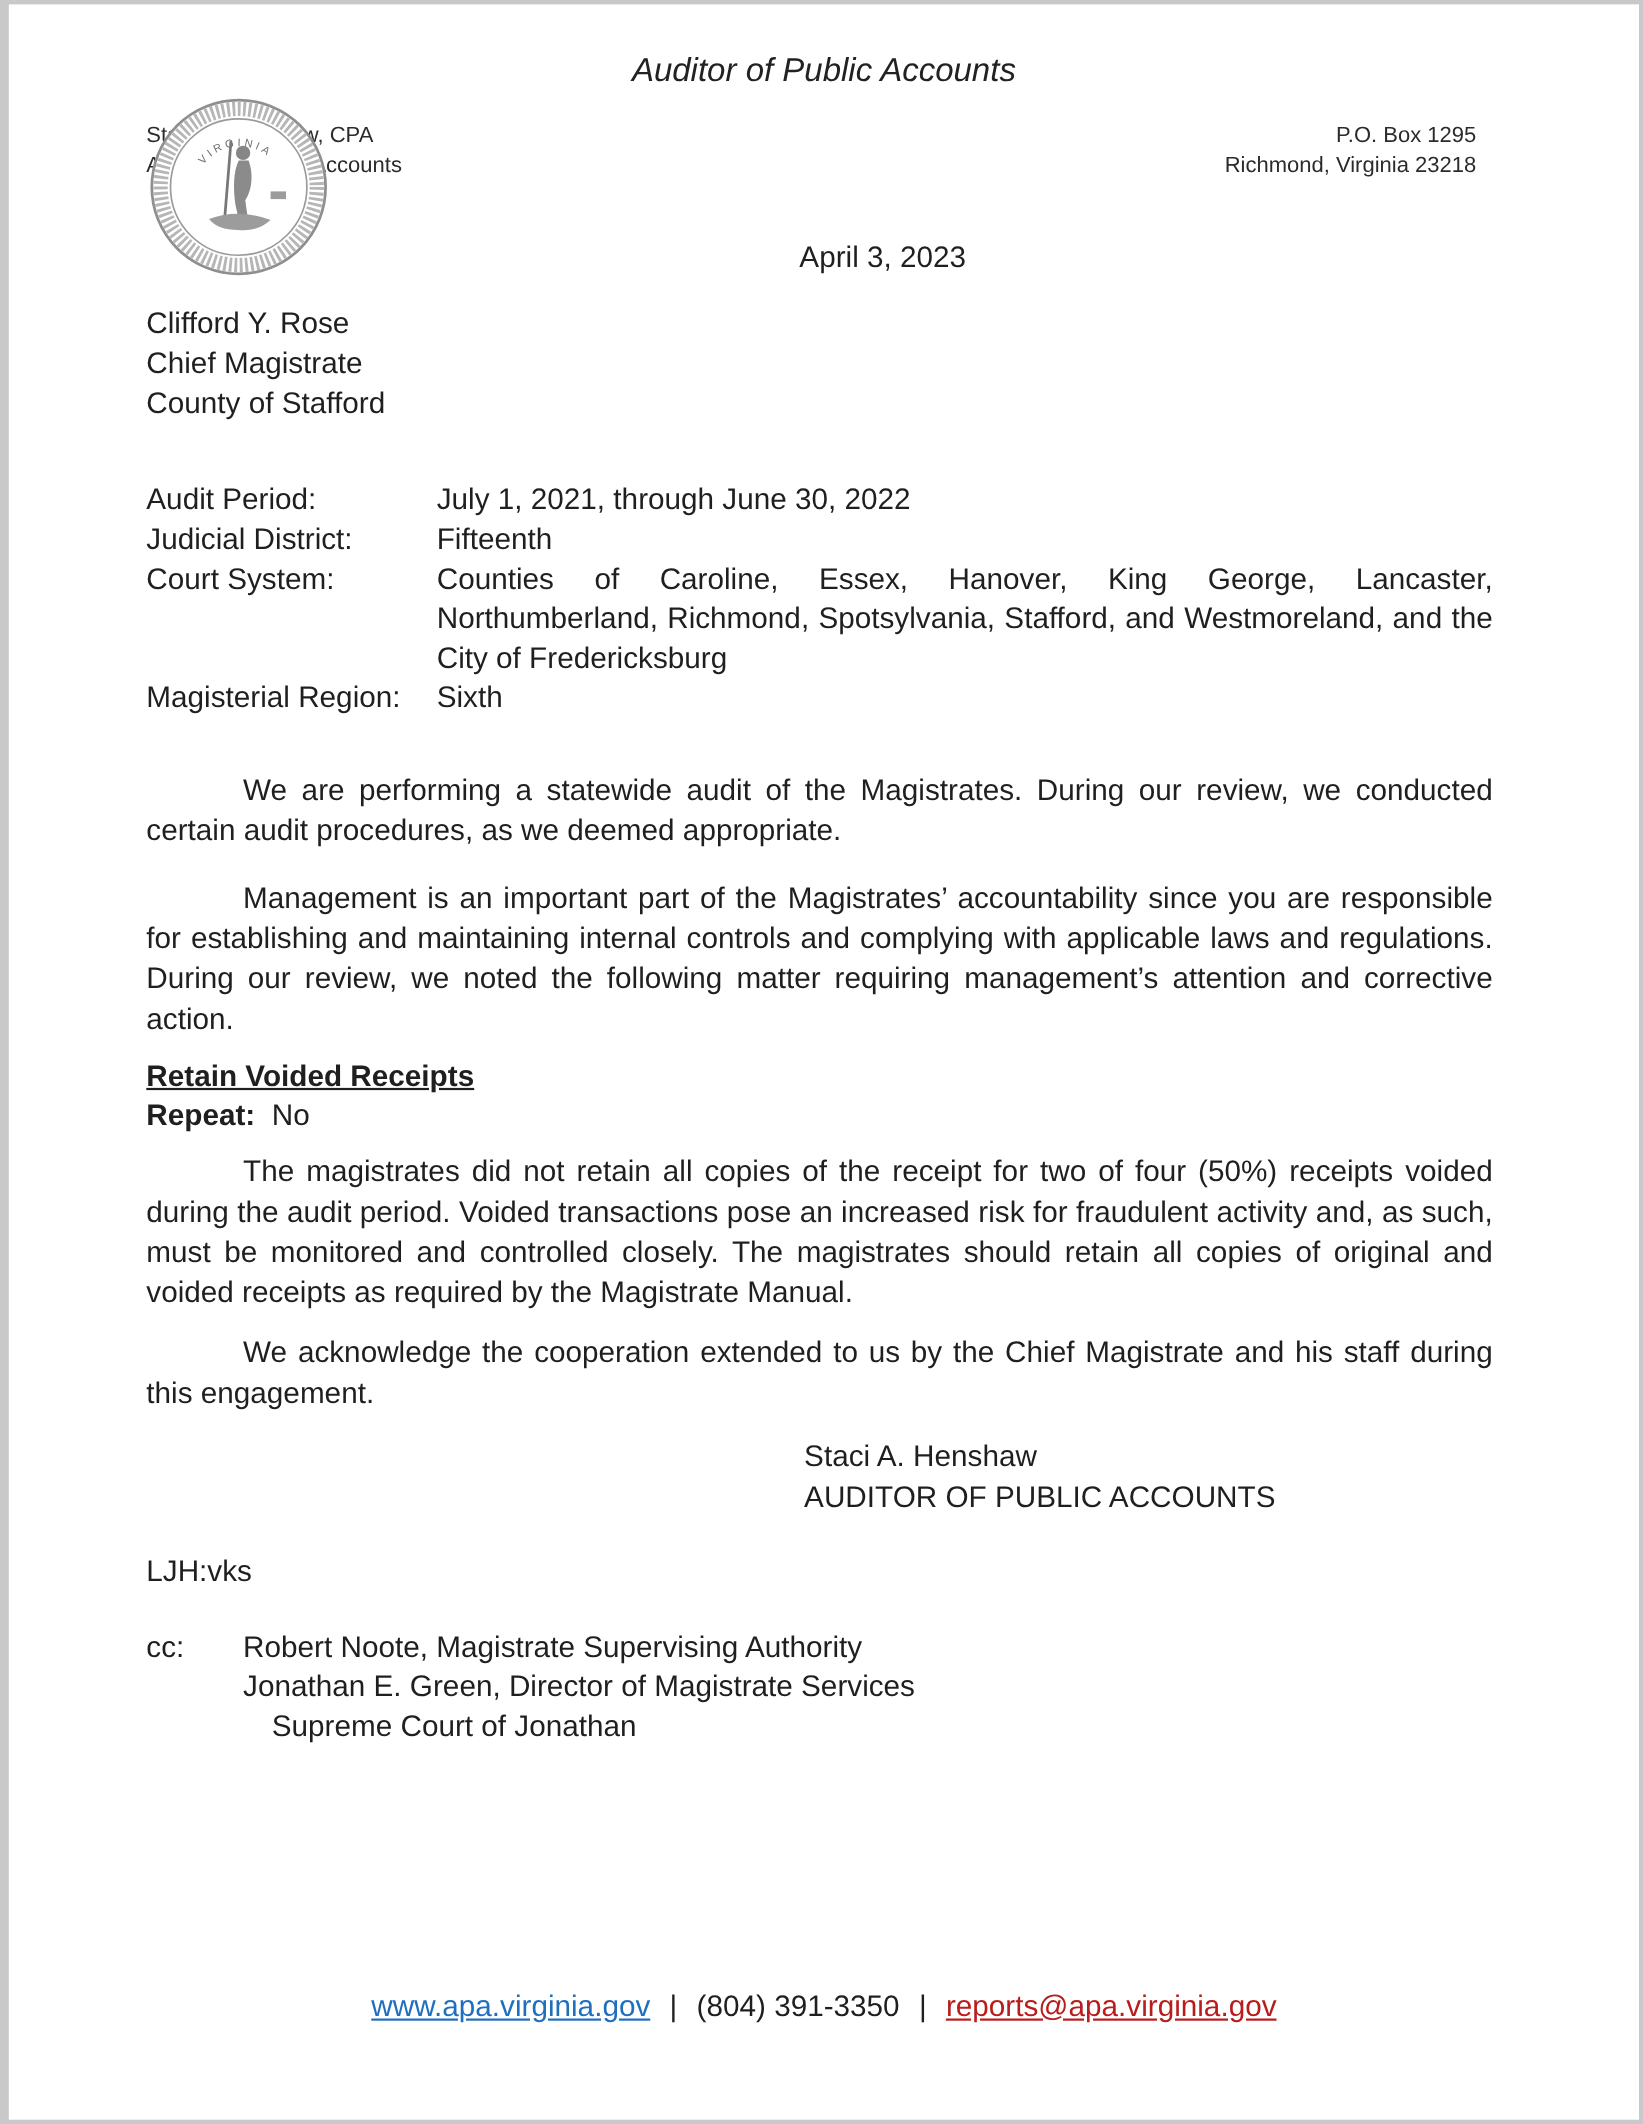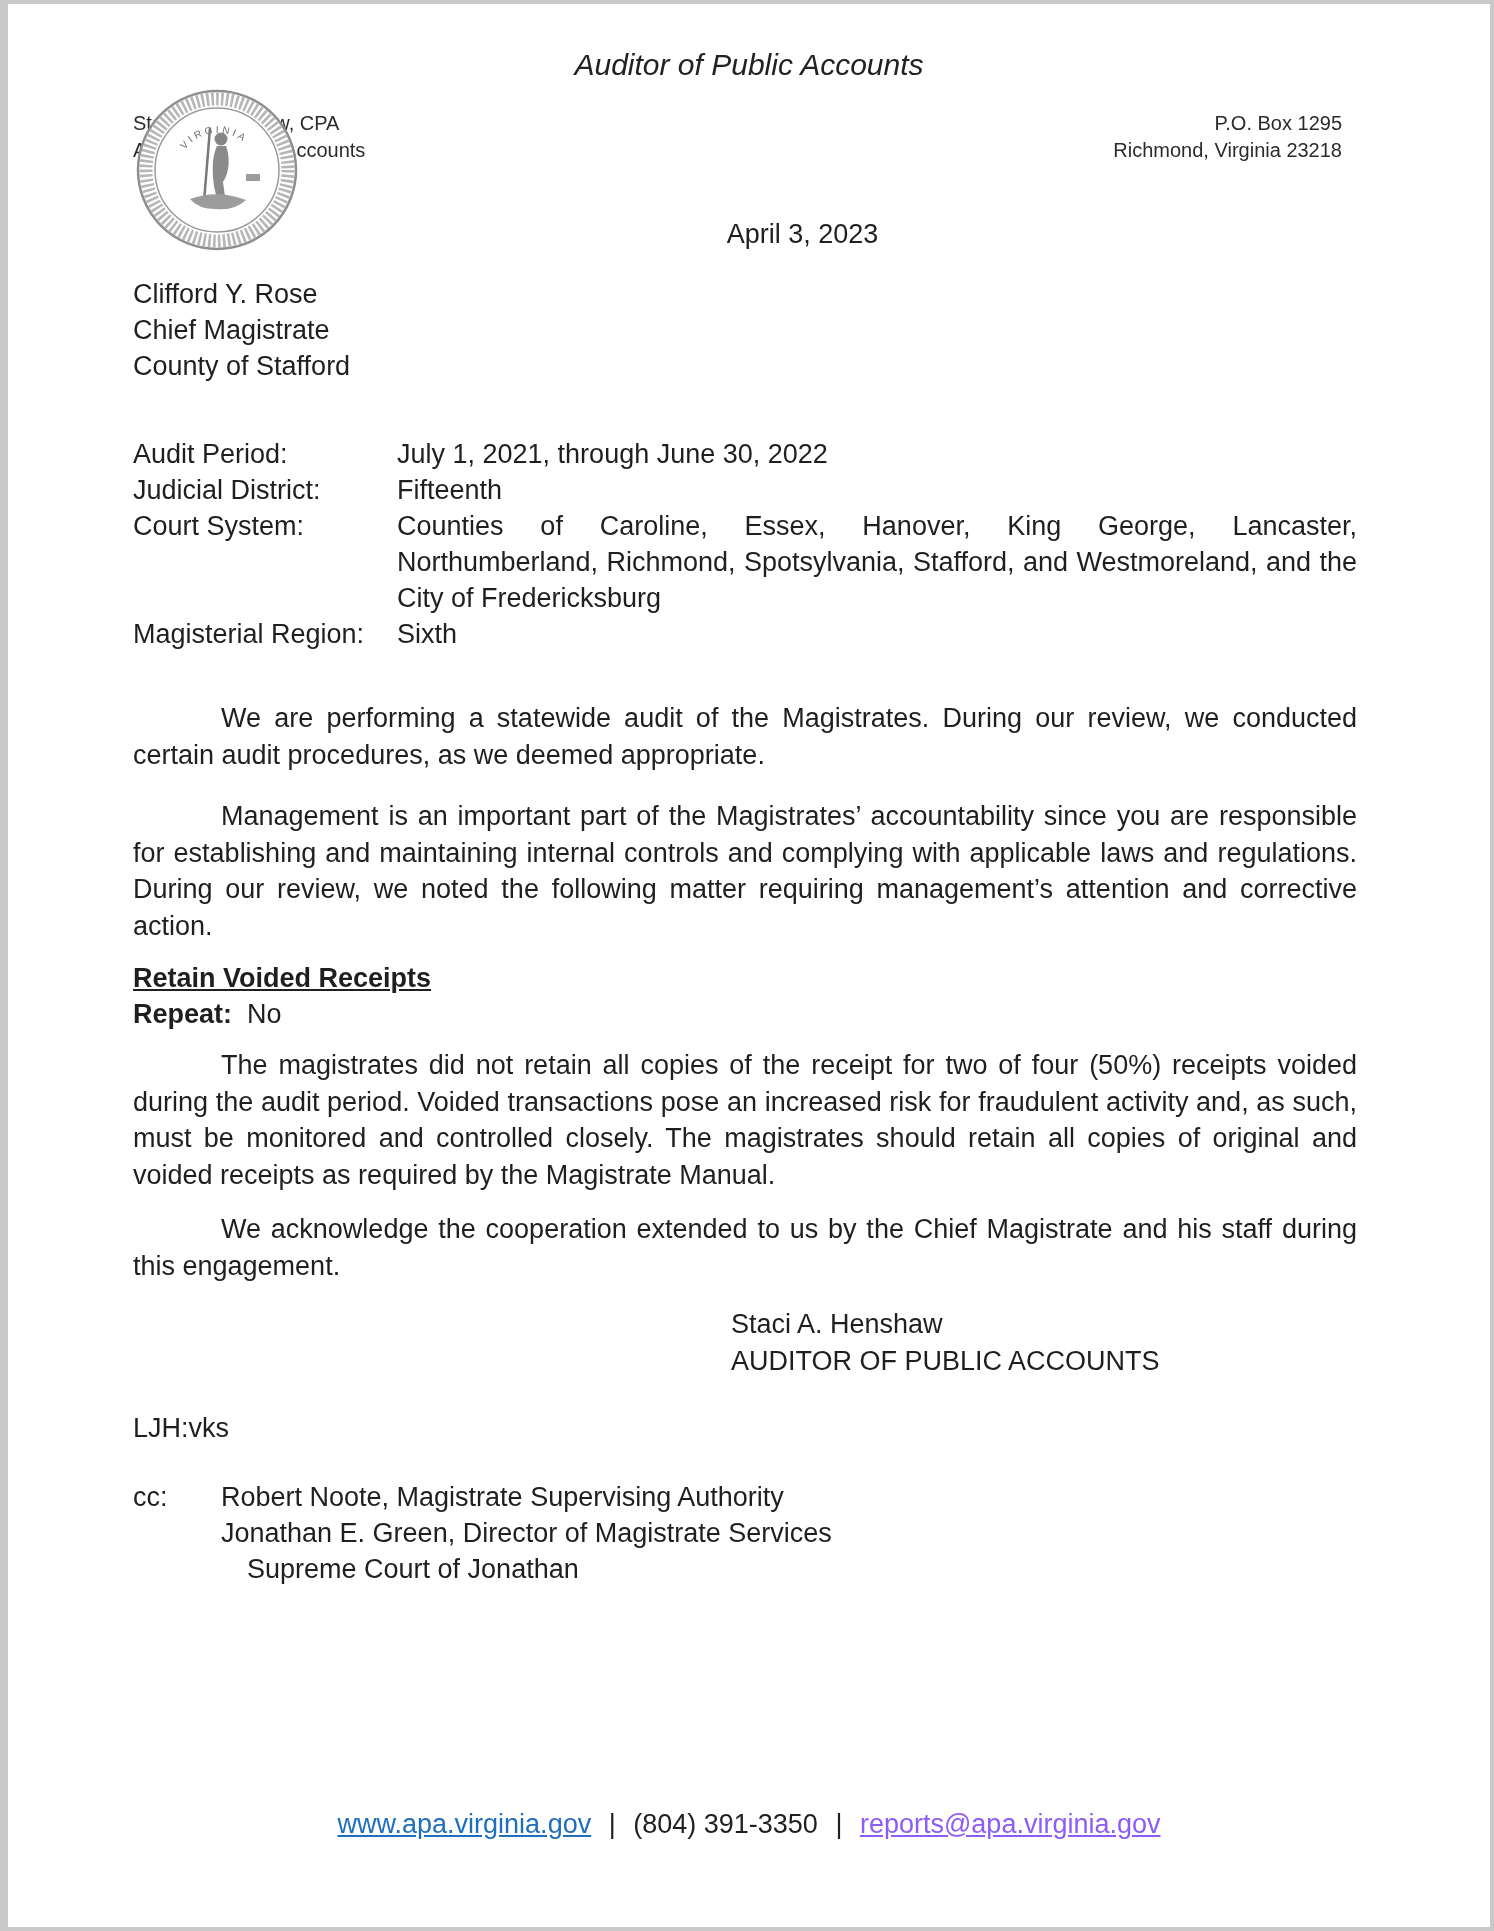--- a/index.html
+++ b/index.html
@@ -163,16 +163,16 @@
         <span class="cc-extra-indent">Supreme Court of Jonathan</span>
       </div>
     </div>
   </main>
 
   <footer class="footer">
     <a style="color: rgb(31, 111, 191);">www.apa.virginia.gov</a>
     <span class="sep">|</span>
     <span>(804) 391-3350</span>
     <span class="sep">|</span>
-    <a style="color: #8b5cf6;">reports@apa.virginia.gov</a>
+    <a style="color: #b91c1c;">reports@apa.virginia.gov</a>
   </footer>
 
 </div>
 
 </body></html>

